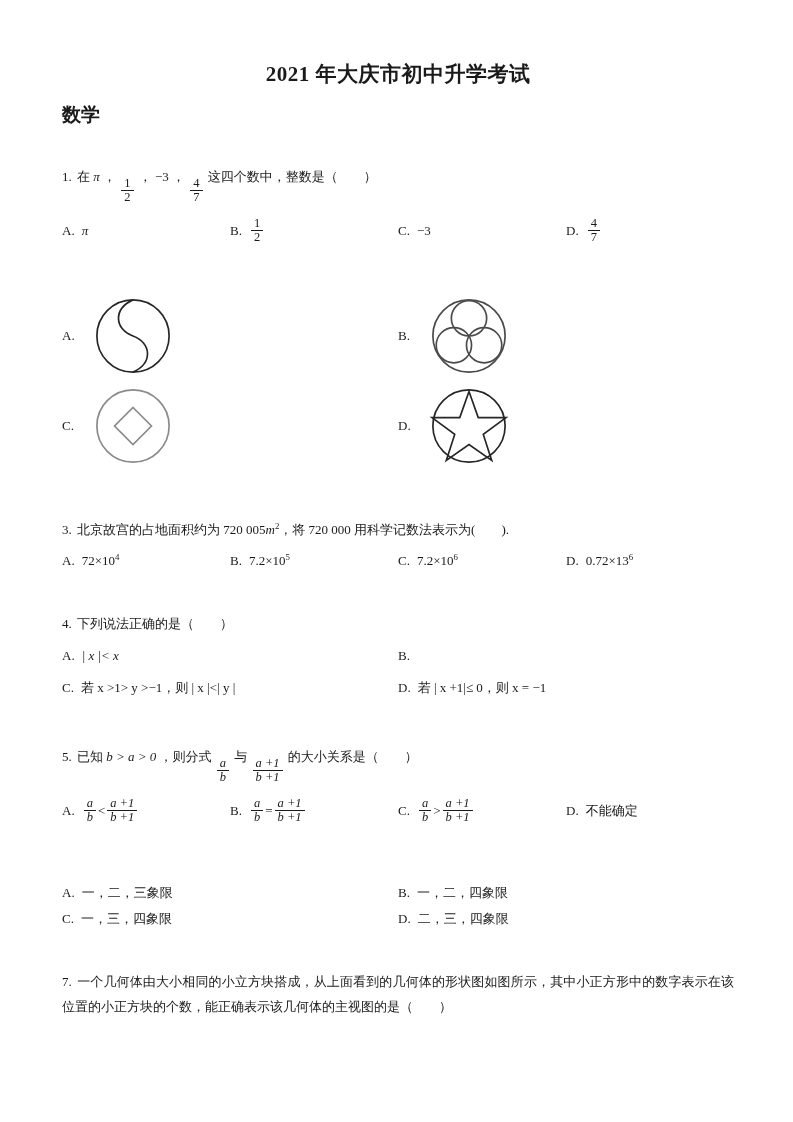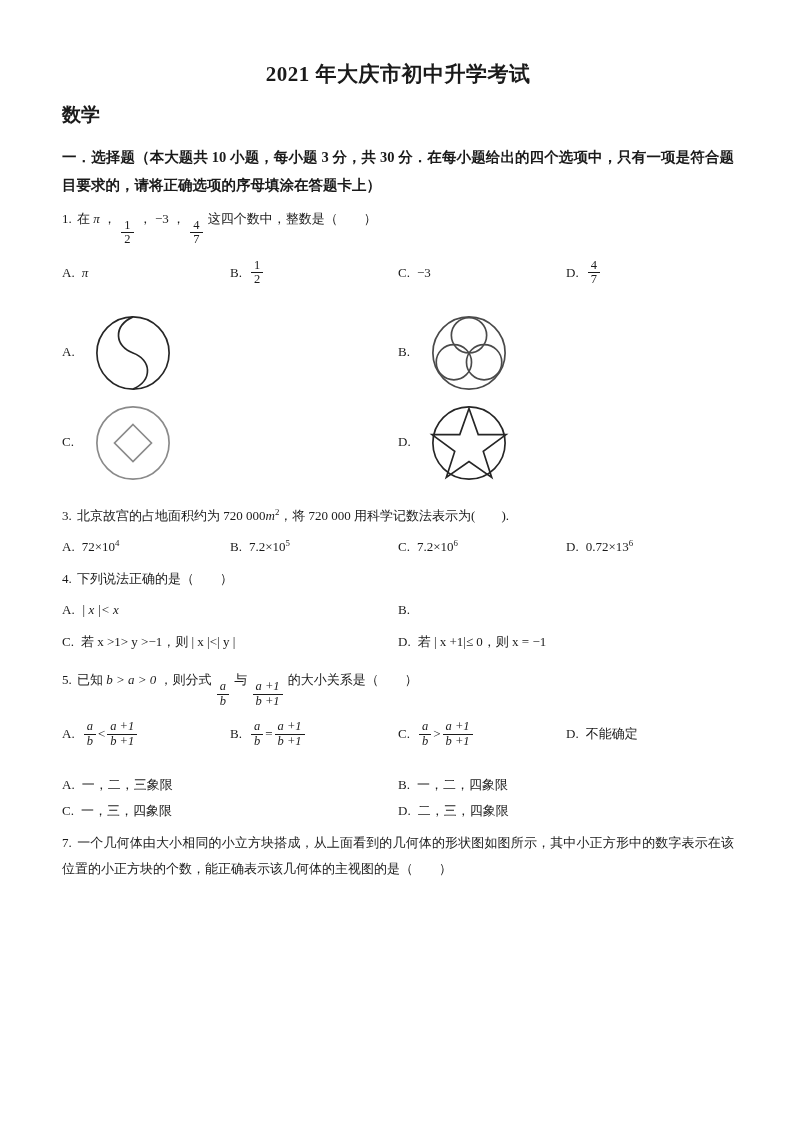--- a/index.html
+++ b/index.html
@@ -50,20 +50,21 @@
     font-weight: bold;
     line-height: 1.95;
     margin-top: 16px;
     text-align: justify;
   }
 
   
   .q {
     font-size: 13px;
     line-height: 1.85;
+    margin-top: 31px;
   }
   .q-stem {
     font-size: 13px;
     line-height: 1.95;
     text-align: justify;
   }
   .q-num { margin-right: 2px; }
 
   .opt-row {
     display: flex;
@@ -114,21 +115,20 @@
 </style>
 </head>
 <body>
 
 <div class="page">
  <div class="content">
 
   <div class="doc-title">2021 年大庆市初中升学考试</div>
   <div class="doc-subtitle">数学</div>
 
-  <div class="section-head">一．选择题（本大题共 10 小题，每小题 3 分，共 30 分．在每小题给出的四个选项中，只有一项是符合题目要求的，请将正确选项的序母填涂在答题卡上）</div>
 
   <div class="spacer-sm"></div>
   <div class="q">
     <div class="q-stem">
       <span class="q-num">1.</span>
       <span>在</span>
       <span class="mi">π</span>
       <span>，</span>
       <span class="frac">
         <span class="num">1</span>
@@ -216,21 +216,21 @@
           </svg>
         </span>
       </div>
     </div>
   </div>
 
   <div class="spacer-lg"></div>
   <div class="q">
     <div class="q-stem">
       <span class="q-num">3.</span>
-      <span>北京故宫的占地面积约为 720 000</span><span class="mi">m</span><span class="sup">2</span><span>，将 720 000 用科学记数法表示为(　　).</span>
+      <span>北京故宫的占地面积约为 720 005</span><span class="mi">m</span><span class="sup">2</span><span>，将 720 000 用科学记数法表示为(　　).</span>
     </div>
     <div class="spacer-sm"></div>
     <div class="opt-row cols4">
       <div class="opt">
         <span class="opt-label">A.</span>
         <span class="brk"><span>72×10</span><span class="sup">4</span></span>
       </div>
       <div class="opt">
         <span class="opt-label">B.</span>
         <span class="brk"><span>7.2×10</span><span class="sup">5</span></span>

